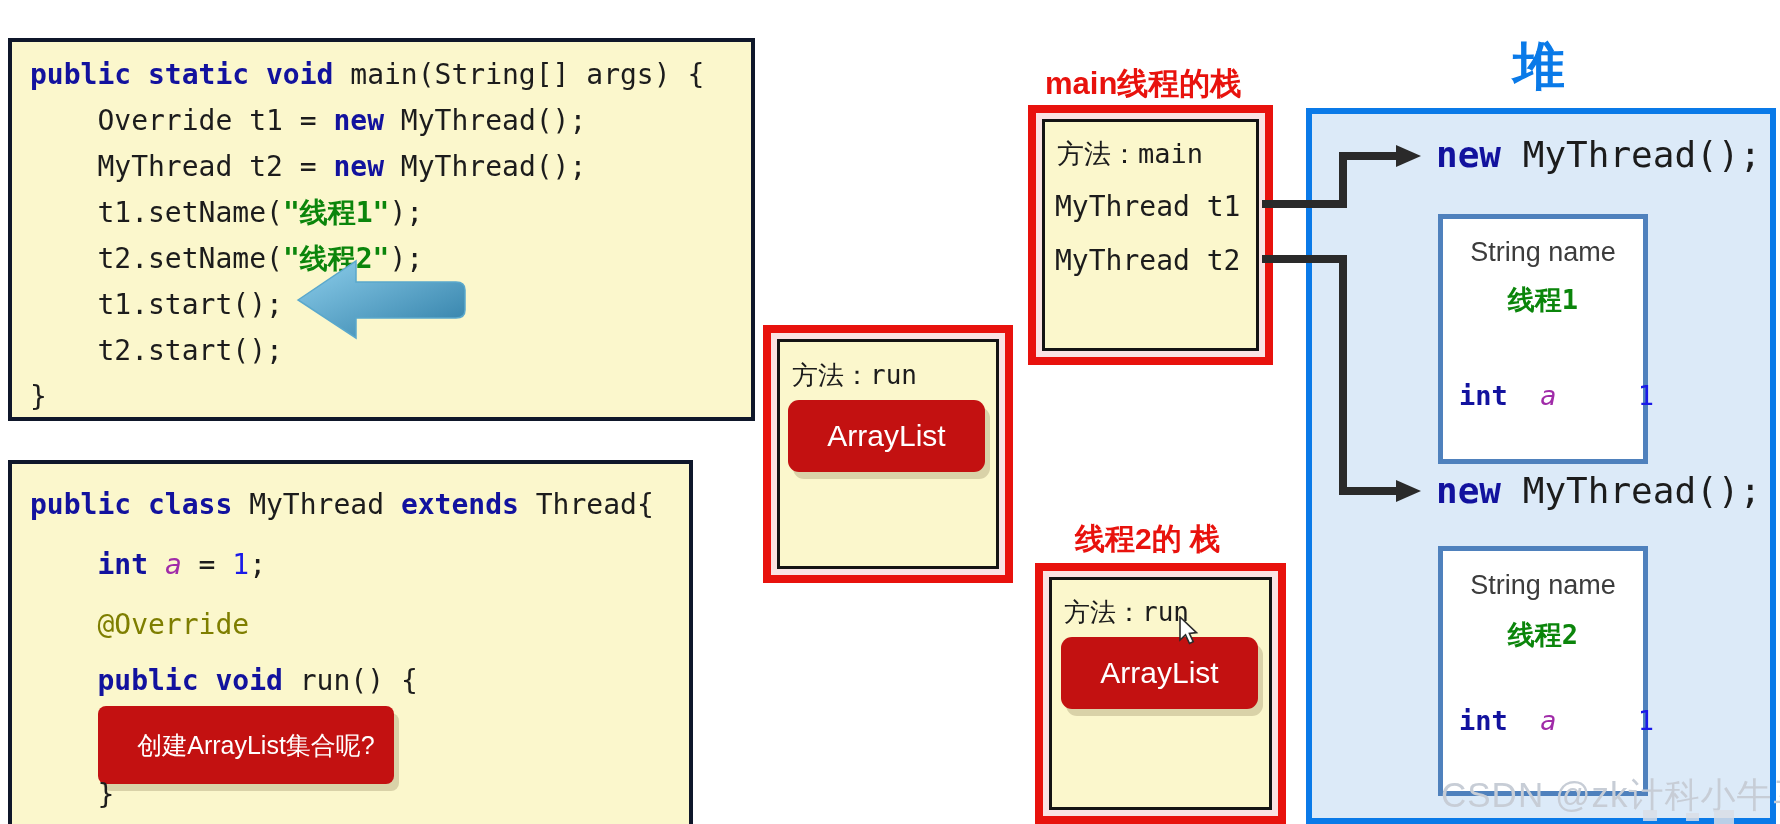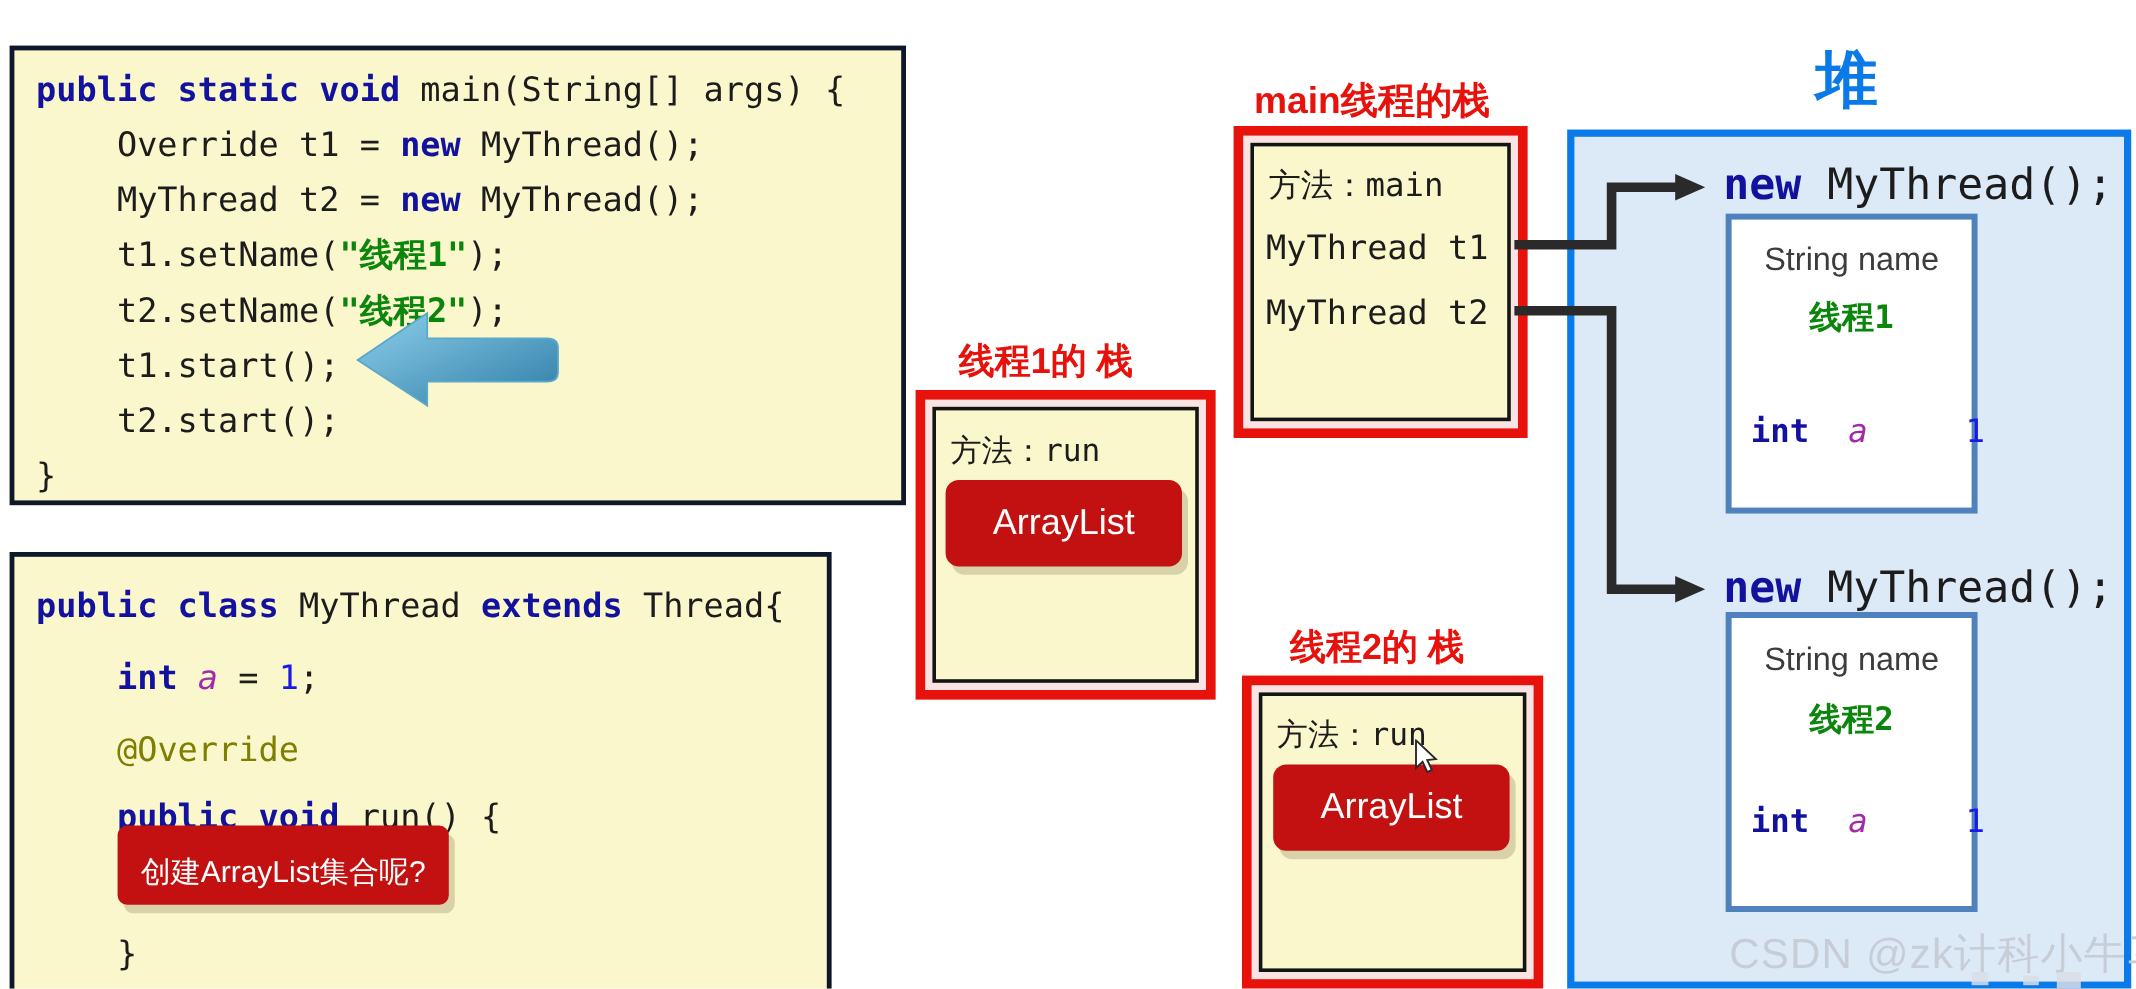--- a/index.html
+++ b/index.html
@@ -27,21 +27,21 @@
   .redbadge{background:var(--badge-red);color:#fff;text-align:center;border-radius:11px;
             font-family:Liberation Sans, sans-serif;
             box-shadow:5px 7px 0 #d9d2a8;}
 
   
   #heap{border:6px solid var(--heap-blue);background:var(--heap-fill);box-sizing:border-box;}
   #heap-label{color:var(--heap-blue);font-weight:bold;font-size:52px;
               font-family:"Liberation Sans","DejaVu Sans",sans-serif;}
   .heapnew{font-size:36px;white-space:pre;}
   .objbox{width:210px;height:250px;background:#ffffff;border:5px solid var(--obj-border);
-          box-sizing:border-box;}
+          box-sizing:border-box;margin-top:36px;}
   .objfield{font-family:"Liberation Sans","DejaVu Sans",sans-serif;font-size:27px;color:#3c3c3c;
             text-align:center;}
   .objname{font-size:27px;color:var(--str);font-weight:bold;text-align:center;}
   .objint{font-size:27px;white-space:pre;}
 
   .watermark{font-family:"Liberation Sans","DejaVu Sans",sans-serif;font-size:35px;
              color:var(--watermark);letter-spacing:1px;white-space:pre;}
   .wm-block{background:#d9dee6;opacity:.85;}
   svg{display:block;}
 </style>
@@ -71,21 +71,21 @@
       </linearGradient>
     </defs>
     <path d="M2,44 L60,5 L60,26 L160,26 Q169,26 169,34 L169,54 Q169,62 160,62 L60,62 L60,82 Z" fill="url(#bluearrow)" stroke="#5aa8cc" stroke-width="1.5"></path>
   </svg>
 
   <div class="abs codebox" style="left:8px;top:432px;width:685px;height:400px;">
     <div class="abs codeline" style="left:18px;top:18px;"><span class="tok-kw">public class</span><span class="tok-pl"> MyThread </span><span class="tok-kw">extends</span><span class="tok-pl"> Thread{</span></div>
     <div class="abs codeline" style="left:18px;top:78px;"><span class="tok-pl">    </span><span class="tok-kw">int</span><span class="tok-pl"> </span><span class="tok-var">a</span><span class="tok-pl"> = </span><span class="tok-num">1</span><span class="tok-pl">;</span></div>
     <div class="abs codeline" style="left:18px;top:138px;"><span class="tok-pl">    </span><span class="tok-ann">@Override</span></div>
     <div class="abs codeline" style="left:18px;top:194px;"><span class="tok-pl">    </span><span class="tok-kw">public void</span><span class="tok-pl"> run() {</span></div>
-    <div class="abs redbadge" style="left:86px;top:224px;width:276px;height:66px;line-height:78px;font-size:25px;border-radius:8px;">创建ArrayList集合呢?</div>
+    <div class="abs redbadge" style="left:86px;top:242px;width:276px;height:78px;line-height:78px;font-size:25px;border-radius:8px;padding-left:20px;">创建ArrayList集合呢?</div>
     <div class="abs codeline" style="left:18px;top:308px;"><span class="tok-pl">    }</span></div>
     <div class="abs codeline" style="left:18px;top:362px;"><span class="tok-pl">}</span></div>
   </div>
 
   <div class="abs" id="heap-label" style="left:1513px;top:32px;">堆</div>
   <div class="abs" id="heap" style="left:1306px;top:108px;width:470px;height:716px;"></div>
 
   <div class="abs codeline heapnew" style="left:1436px;top:139px;line-height:32px;"><span class="tok-kw">new</span><span class="tok-pl"> MyThread();</span></div>
   <div class="abs objbox" style="left:1438px;top:178px;">
     <div class="objfield" style="margin-top:18px;">String name</div>
@@ -107,21 +107,20 @@
 
   <div class="abs stacklabel" style="left:1045px;top:63px;font-size:31px;">main线程的栈</div>
   <div class="abs stackbox" style="left:1028px;top:105px;width:245px;height:260px;">
     <div class="stackinner">
       <div class="methodrow abs" style="left:12px;top:14px;font-size:27px;">方法：main</div>
       <div class="methodrow abs" style="left:10px;top:68px;font-size:28px;">MyThread t1</div>
       <div class="methodrow abs" style="left:10px;top:122px;font-size:28px;">MyThread t2</div>
     </div>
   </div>
 
-  <div class="abs stacklabel" style="left:799px;top:281px;font-size:30px;">线程1的 栈</div>
   <div class="abs stackbox" style="left:763px;top:325px;width:250px;height:258px;">
     <div class="stackinner">
       <div class="methodrow abs" style="left:12px;top:16px;font-size:26px;">方法：run</div>
       <div class="redbadge abs" style="left:8px;top:58px;width:197px;height:72px;line-height:72px;font-size:30px;">ArrayList</div>
     </div>
   </div>
 
   <div class="abs stacklabel" style="left:1075px;top:519px;font-size:30px;">线程2的 栈</div>
   <div class="abs stackbox" style="left:1035px;top:563px;width:251px;height:261px;">
     <div class="stackinner">

